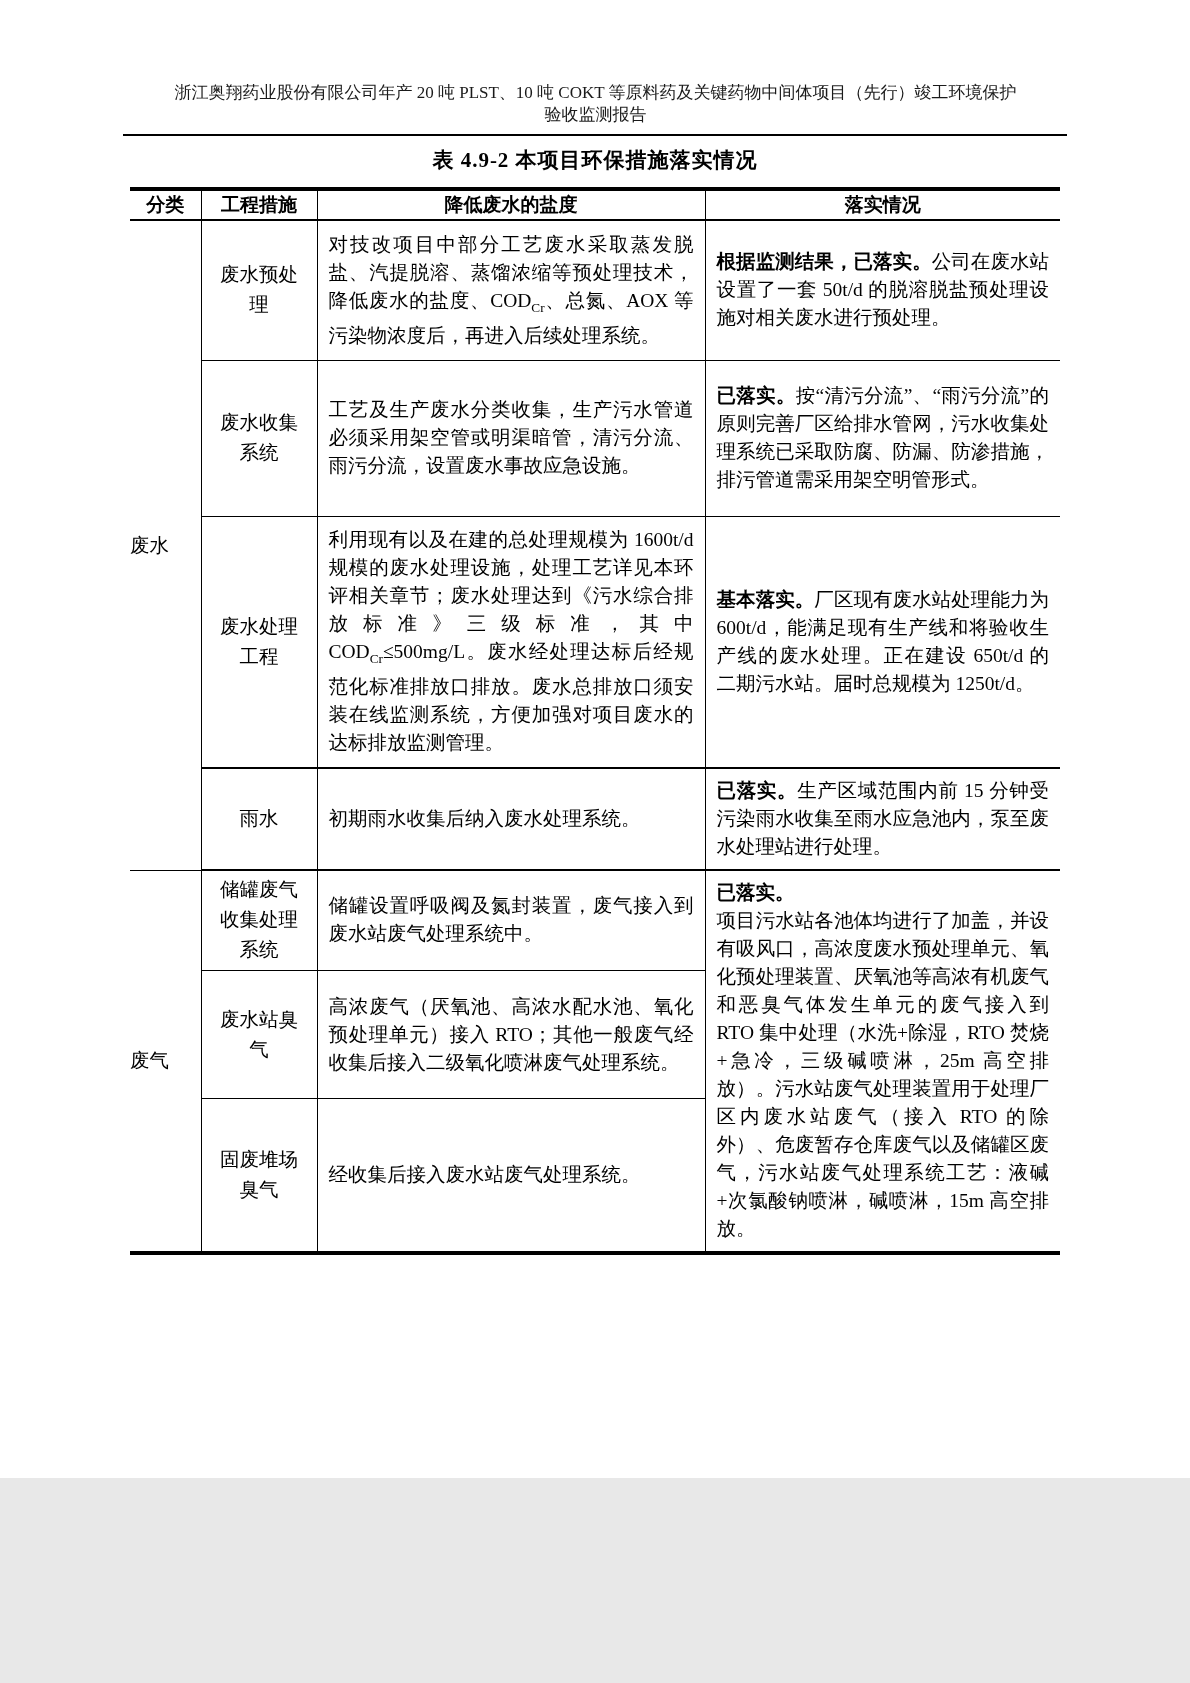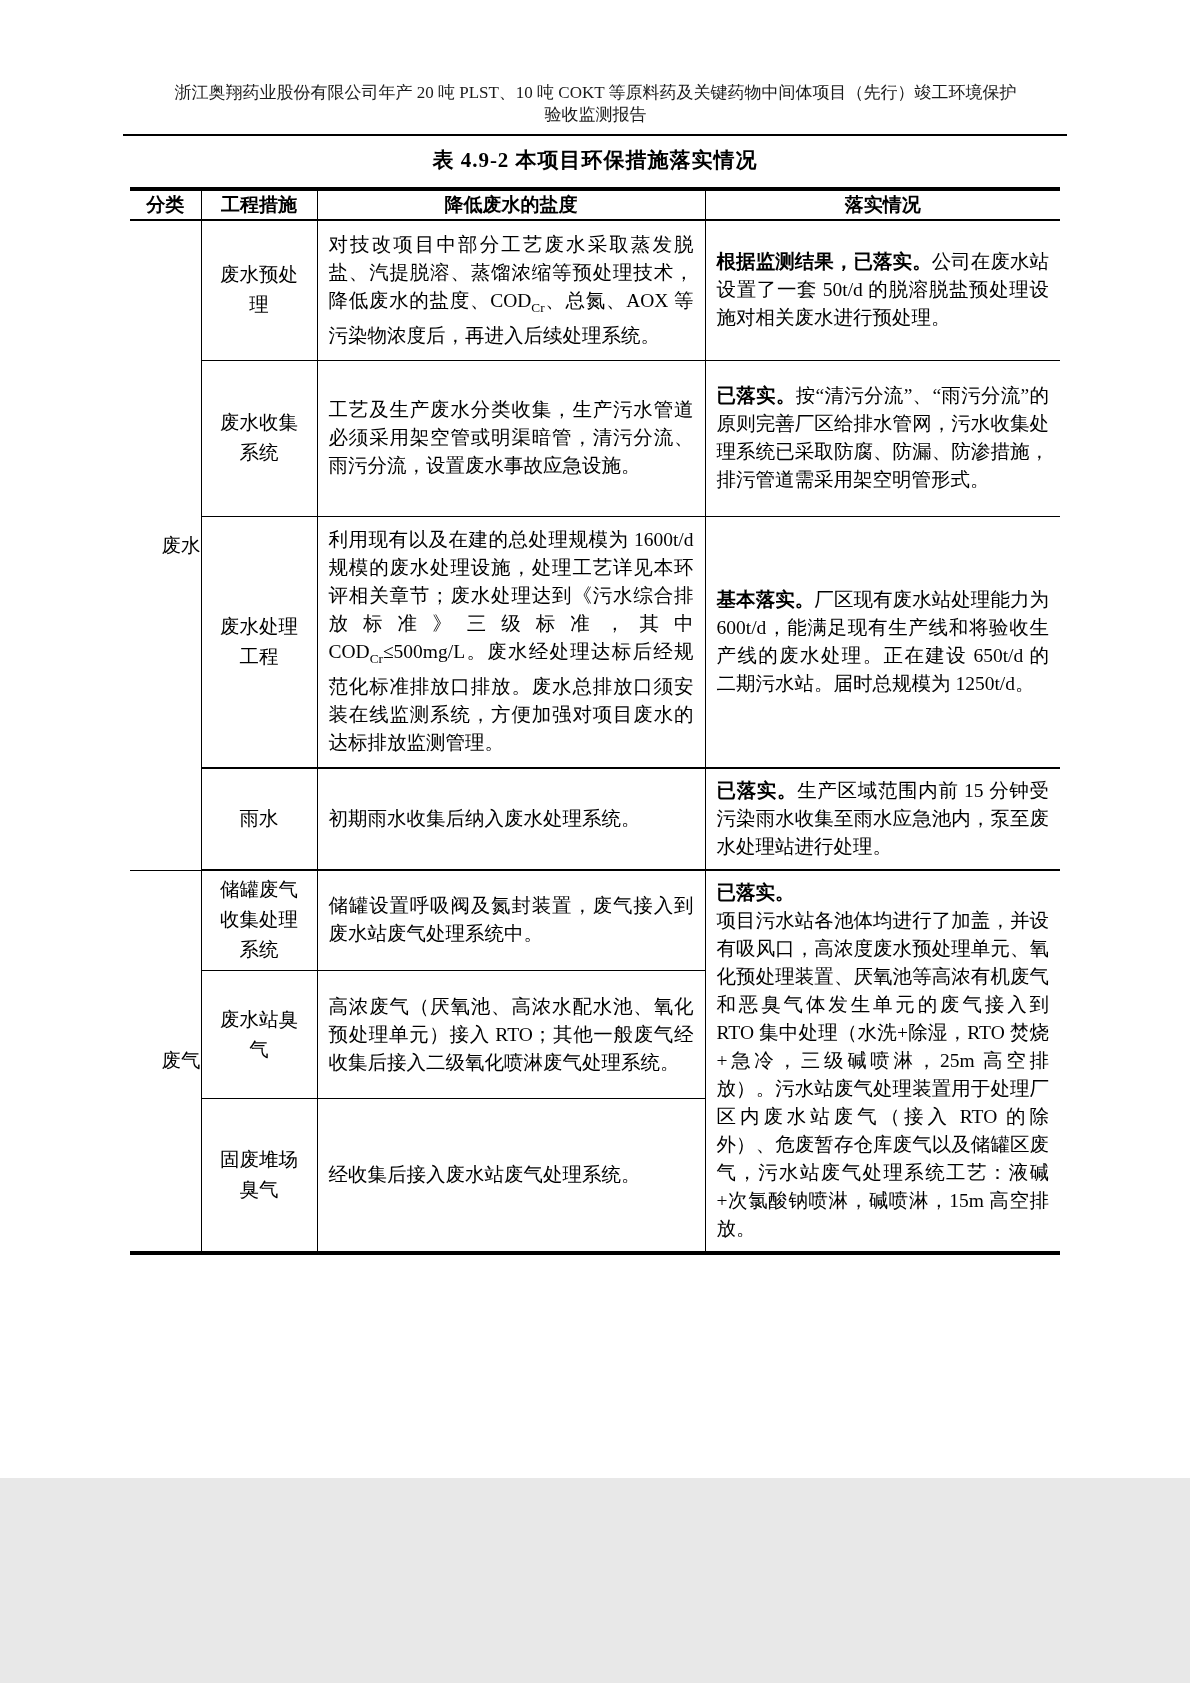--- a/index.html
+++ b/index.html
@@ -63,21 +63,21 @@
   .env-table tr > *:last-child  { border-right: none; }
 
   .env-table th {
     font-weight: bold;
     font-size: 19px;
     text-align: center;
     border-bottom: 2px solid #000;
     padding: 1px 0;
   }
   .c-cat {
-    text-align: right;
+    text-align: left;
     font-size: 20px;
   }
   .c-measure {
     text-align: center;
     font-size: 20px;
     line-height: 30px;
     padding: 4px 12px;
     margin-top: 44px;
   }
   .c-eia {

